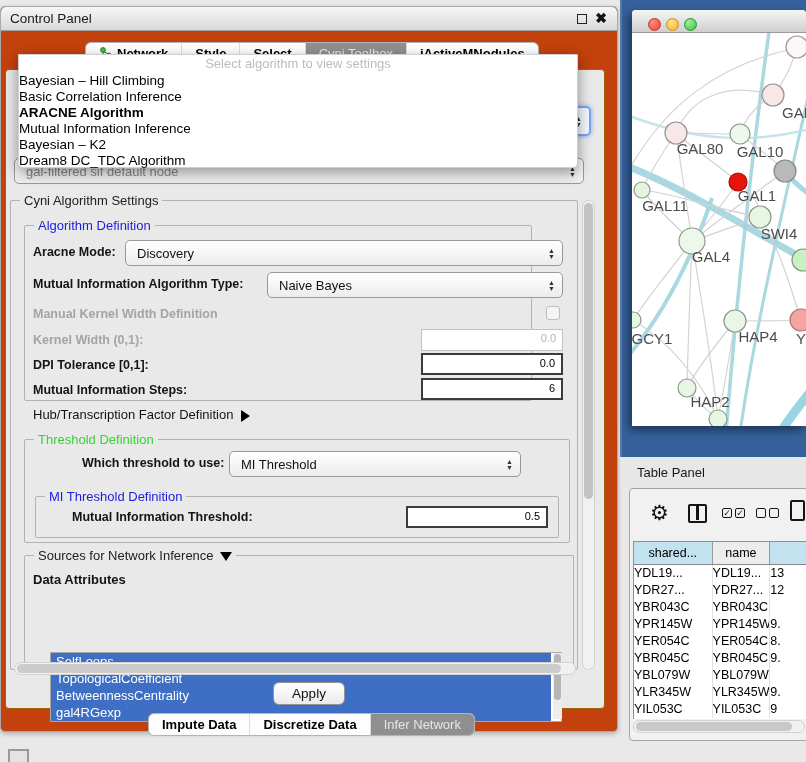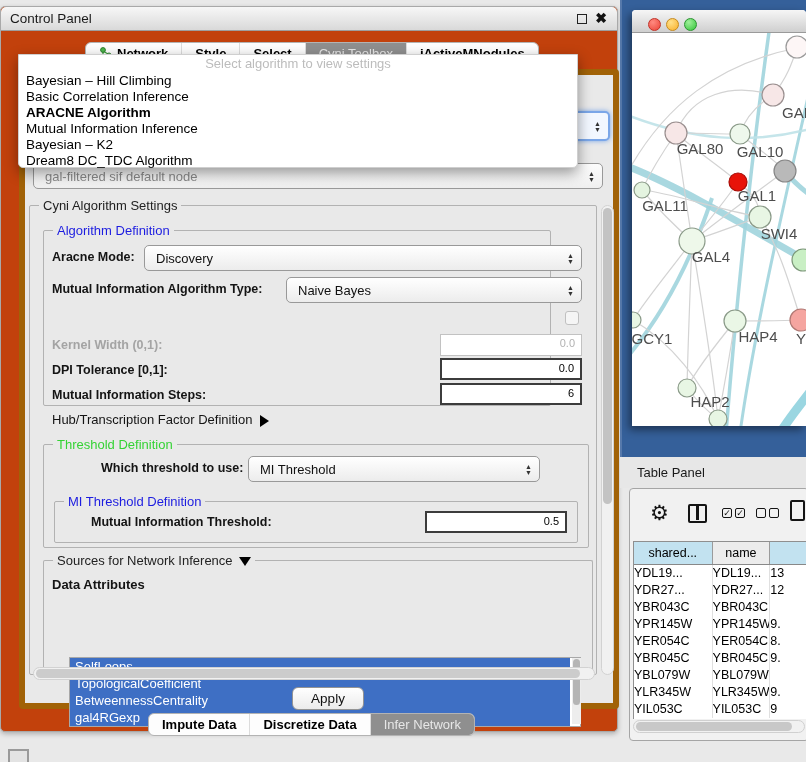--- a/index.html
+++ b/index.html
@@ -28,22 +28,22 @@
     position:absolute; display:flex; height:23px; background:#fdfdfd;
     border:1px solid #b3b3b3; border-radius:6px; overflow:hidden; align-items:stretch;
   }
   .tabbar.top { left:84px; top:35px; }
   .tabbar.bottom { left:147px; top:706px; }
   .tab { display:flex; align-items:center; gap:5px; padding:0 13px; font-size:13px; font-weight:bold; color:#000; border-left:1px solid #dcdcdc; white-space:nowrap; }
   .tab:first-child { border-left:none; }
   .tab.selected { background:#8f8f8f; color:#e7e7e7; font-weight:normal; }
   
   .cp-body {
-    position:absolute; left:18px; top:62px; width:600px; height:640px;
-    background:#e9e9e9; border:6px solid #a16207; border-radius:4px;
+    position:absolute; left:4px; top:62px; width:600px; height:640px;
+    background:#e9e9e9; border:1px solid #a16207; border-radius:4px;
   }
   
   .combo {
     position:absolute; height:26px; background:linear-gradient(#ffffff,#ececec);
     border:1px solid #999; border-radius:5px; display:flex; align-items:center;
     padding:0 22px 0 11px; font-size:13px; color:#111; white-space:nowrap; overflow:hidden;
   }
   .combo .arrows {
     position:absolute; right:7px; top:50%; transform:translateY(-50%);
     display:flex; flex-direction:column; align-items:center; line-height:5.5px;
@@ -85,21 +85,21 @@
     background:linear-gradient(#ffffff,#ebebeb); border:1px solid #949494; border-radius:6px;
     font-size:13.5px; color:#111; display:flex; align-items:center; justify-content:center;
   }
   
   .popup {
     position:absolute; left:18px; top:54px; width:560px; height:114px; z-index:50;
     background:#fff; border:1px solid #cfcfcf; border-radius:0 0 5px 5px;
     box-shadow:0 5px 14px rgba(0,0,0,.4);
   }
   .popup .ph { height:18px; line-height:18px; text-align:center; color:#bcbcbc; font-size:13px; }
-  .popup .item { height:16px; line-height:16px; font-size:13.5px; padding-left:7px; color:#000; white-space:nowrap; }
+  .popup .item { height:16px; line-height:16px; font-size:13.5px; color:#000; white-space:nowrap; }
   .popup .item.bold { font-weight:bold; }
   
   .net-bg { position:absolute; left:620px; top:0; width:186px; height:457px; background:#35609a; }
   .net-bg .edge-hl { position:absolute; left:0; top:0; width:2px; height:100%; background:#5679ab; }
   .net-win {
     position:absolute; left:632px; top:10px; width:174px; height:416px;
     background:#fff; border-radius:4px 4px 0 0; box-shadow:-3px 4px 9px rgba(0,0,0,.45);
     overflow:hidden;
   }
   .net-titlebar { position:absolute; left:0; top:0; width:100%; height:23px;
@@ -197,20 +197,21 @@
             <span>Discovery</span>
             <span class="arrows">▲<br>▼</span>
           </div>
 
           <span class="lbl" style="left:8px; top:51px;">Mutual Information Algorithm Type:</span>
           <div class="combo" style="left:242px; top:46px; width:296px;">
             <span>Naive Bayes</span>
             <span class="arrows">▲<br>▼</span>
           </div>
 
+          <span class="lbl disabled" style="left:8px; top:81px;">Manual Kernel Width Definition</span>
           <div class="checkbox" style="left:521px; top:80px;"></div>
 
           <span class="lbl disabled" style="left:8px; top:107px;">Kernel Width (0,1):</span>
           <div class="field disabled" style="left:396px; top:103px; width:142px;">0.0</div>
 
           <span class="lbl" style="left:8px; top:132px;">DPI Tolerance [0,1]:</span>
           <div class="field" style="left:396px; top:127px; width:142px;">0.0</div>
 
           <span class="lbl" style="left:8px; top:157px;">Mutual Information Steps:</span>
           <div class="field" style="left:396px; top:152px; width:142px;">6</div>

